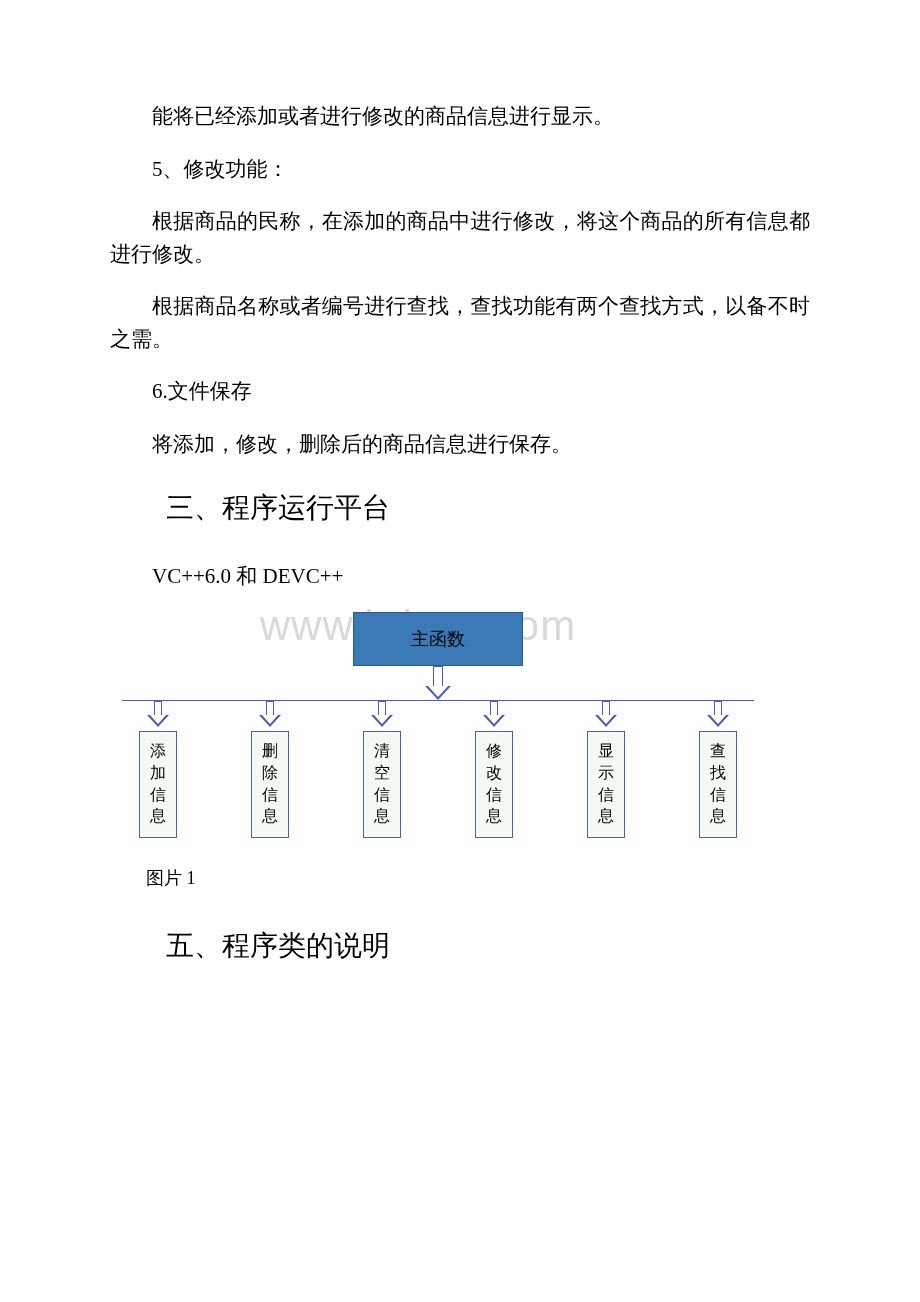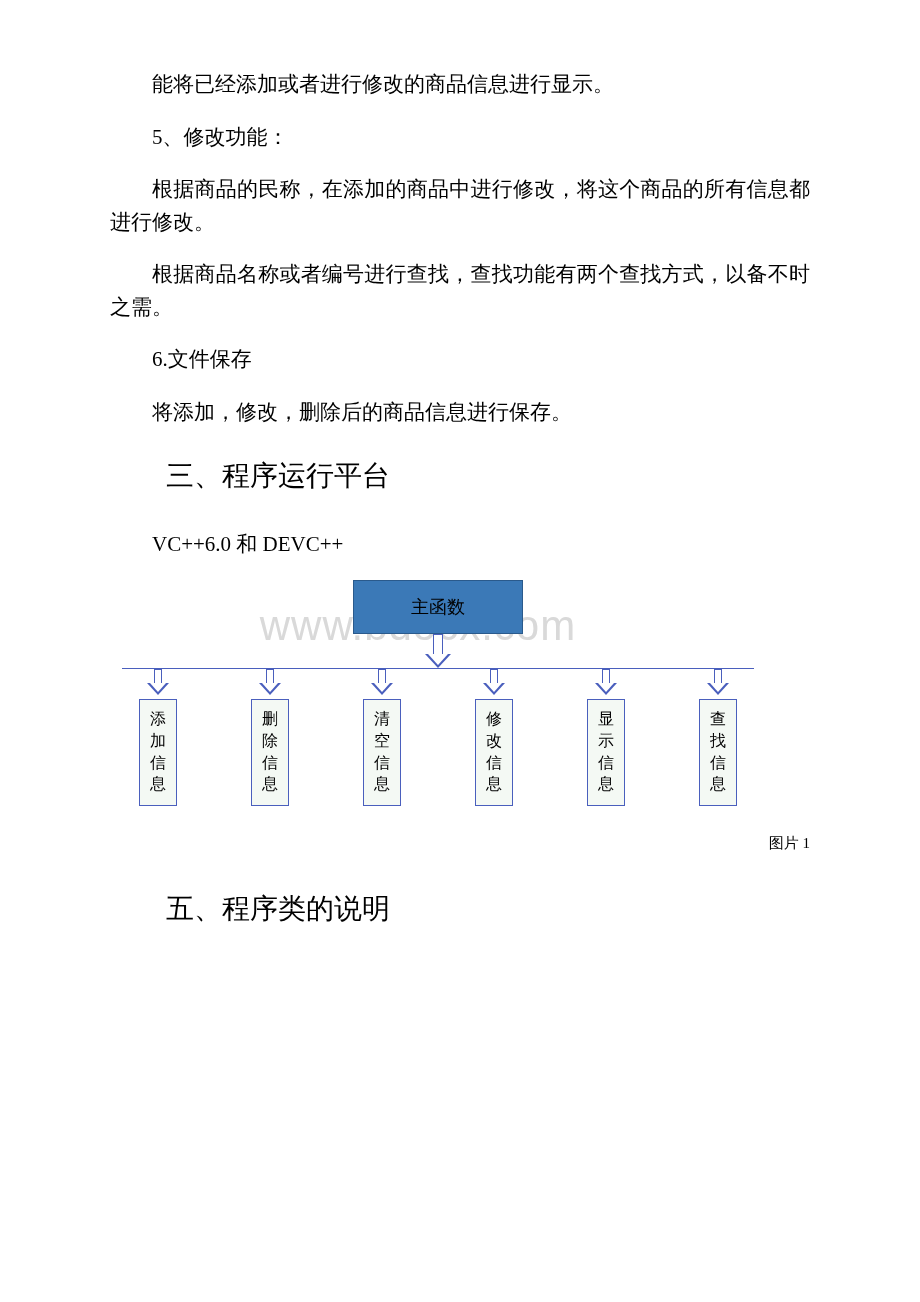--- a/index.html
+++ b/index.html
@@ -5,21 +5,21 @@
   * { margin: 0; padding: 0; box-sizing: border-box; }
   body {
     background: #ffffff;
     width: 920px;
     margin: 0 auto;
     font-family: "SimSun", "宋体", serif;
     color: #000;
     position: relative;
   }
   .page {
-    padding: 68px 110px 60px 110px;
+    padding: 100px 110px 60px 110px;
   }
   .para {
     font-size: 21px;
     line-height: 1.55;
     margin-bottom: 20px;
     text-align: justify;
   }
   .indent { text-indent: 2em; }
   .heading {
     font-size: 28px;
@@ -148,24 +148,23 @@
     display: flex;
     flex-direction: column;
     align-items: center;
     font-size: 16px;
     line-height: 1.35;
     font-family: "SimSun", serif;
   }
   .leaf span { display: block; }
 
   .caption {
-    font-size: 15px;
+    font-size: 18px;
     margin: 28px 0 34px 0;
     text-indent: 2em;
-    text-align: right;
   }
 </style>
 </head>
 <body>
 
 <div class="watermark">www.bdocx.com</div>
 
 <div class="page content">
 
   <p class="para indent">能将已经添加或者进行修改的商品信息进行显示。</p>

